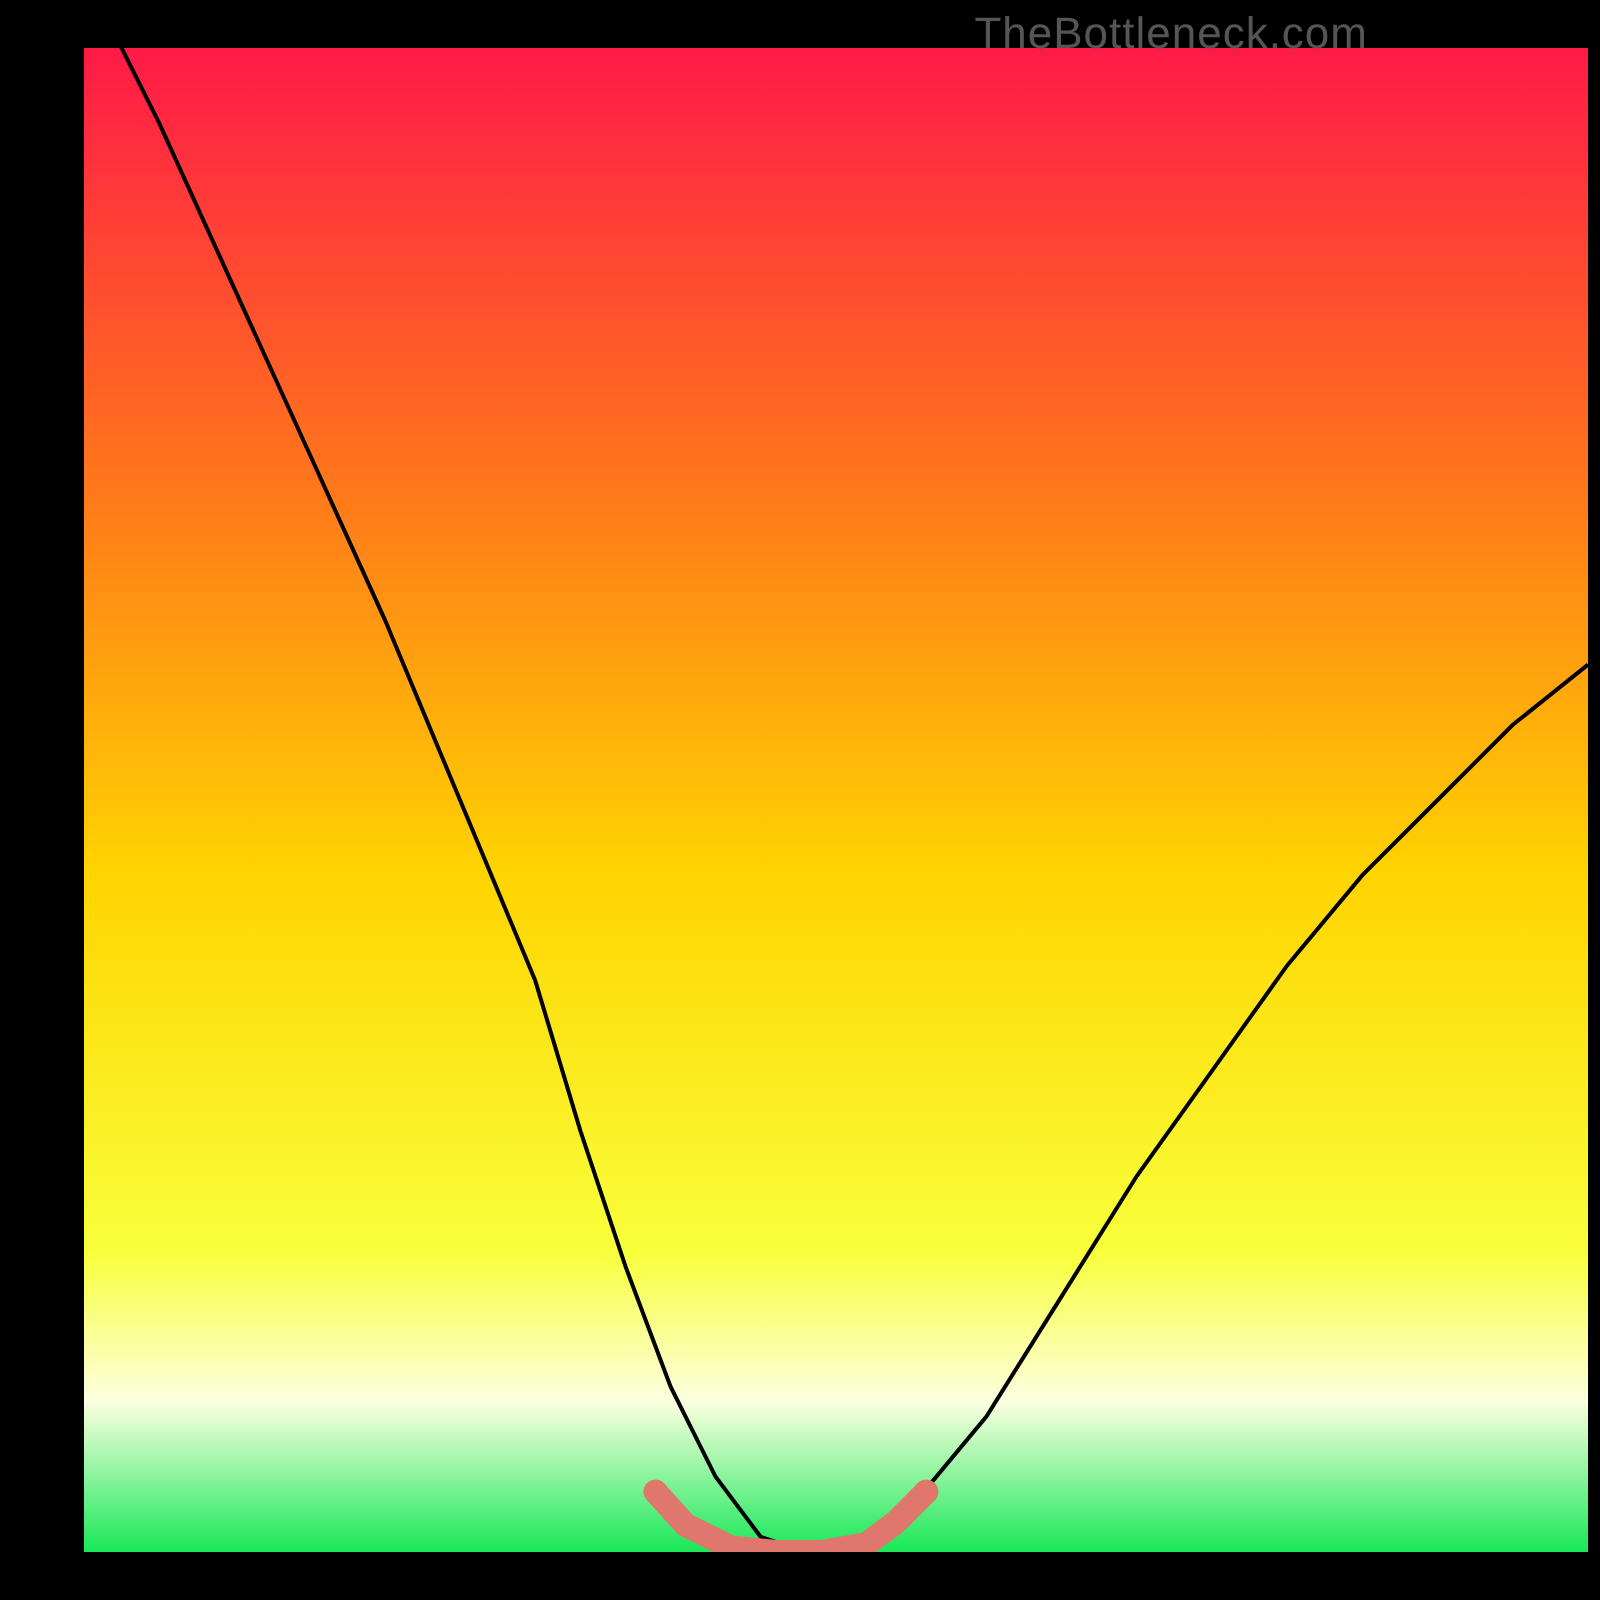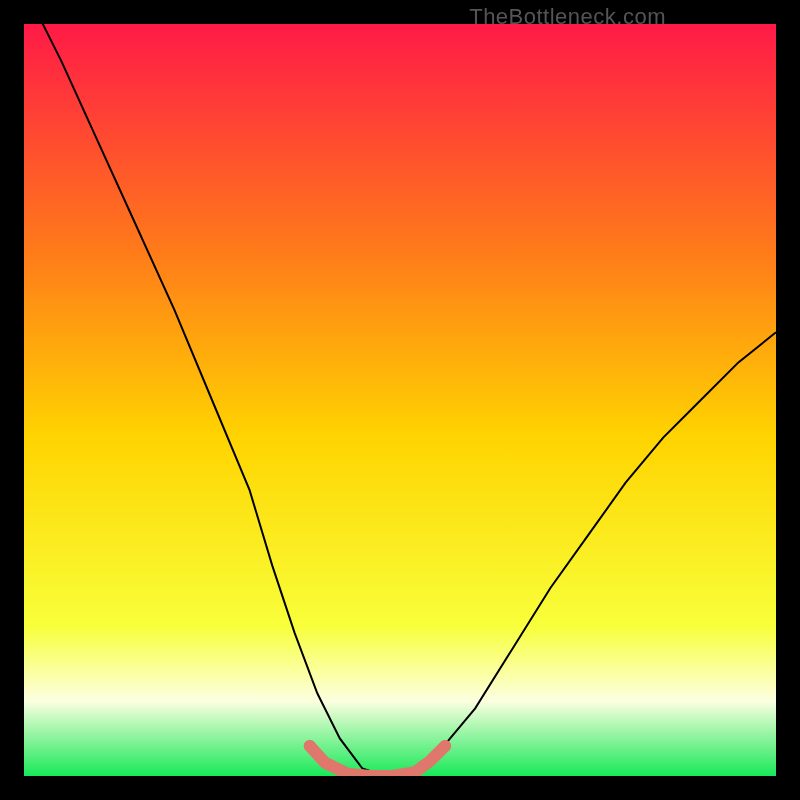--- a/index.html
+++ b/index.html
@@ -9,20 +9,21 @@
     height: 800px;
     background: #000;
     font-family: Arial, Helvetica, sans-serif;
     overflow: hidden;
   }
   .frame {
     position: relative;
     width: 676px;
     height: 800px;
     background: #000;
+    margin-left: 18px;
   }
   .watermark {
     position: absolute;
     top: 4px;
     right: 10px;
     color: #555;
     font-size: 22px;
     font-weight: 500;
     letter-spacing: 0.5px;
     z-index: 5;

